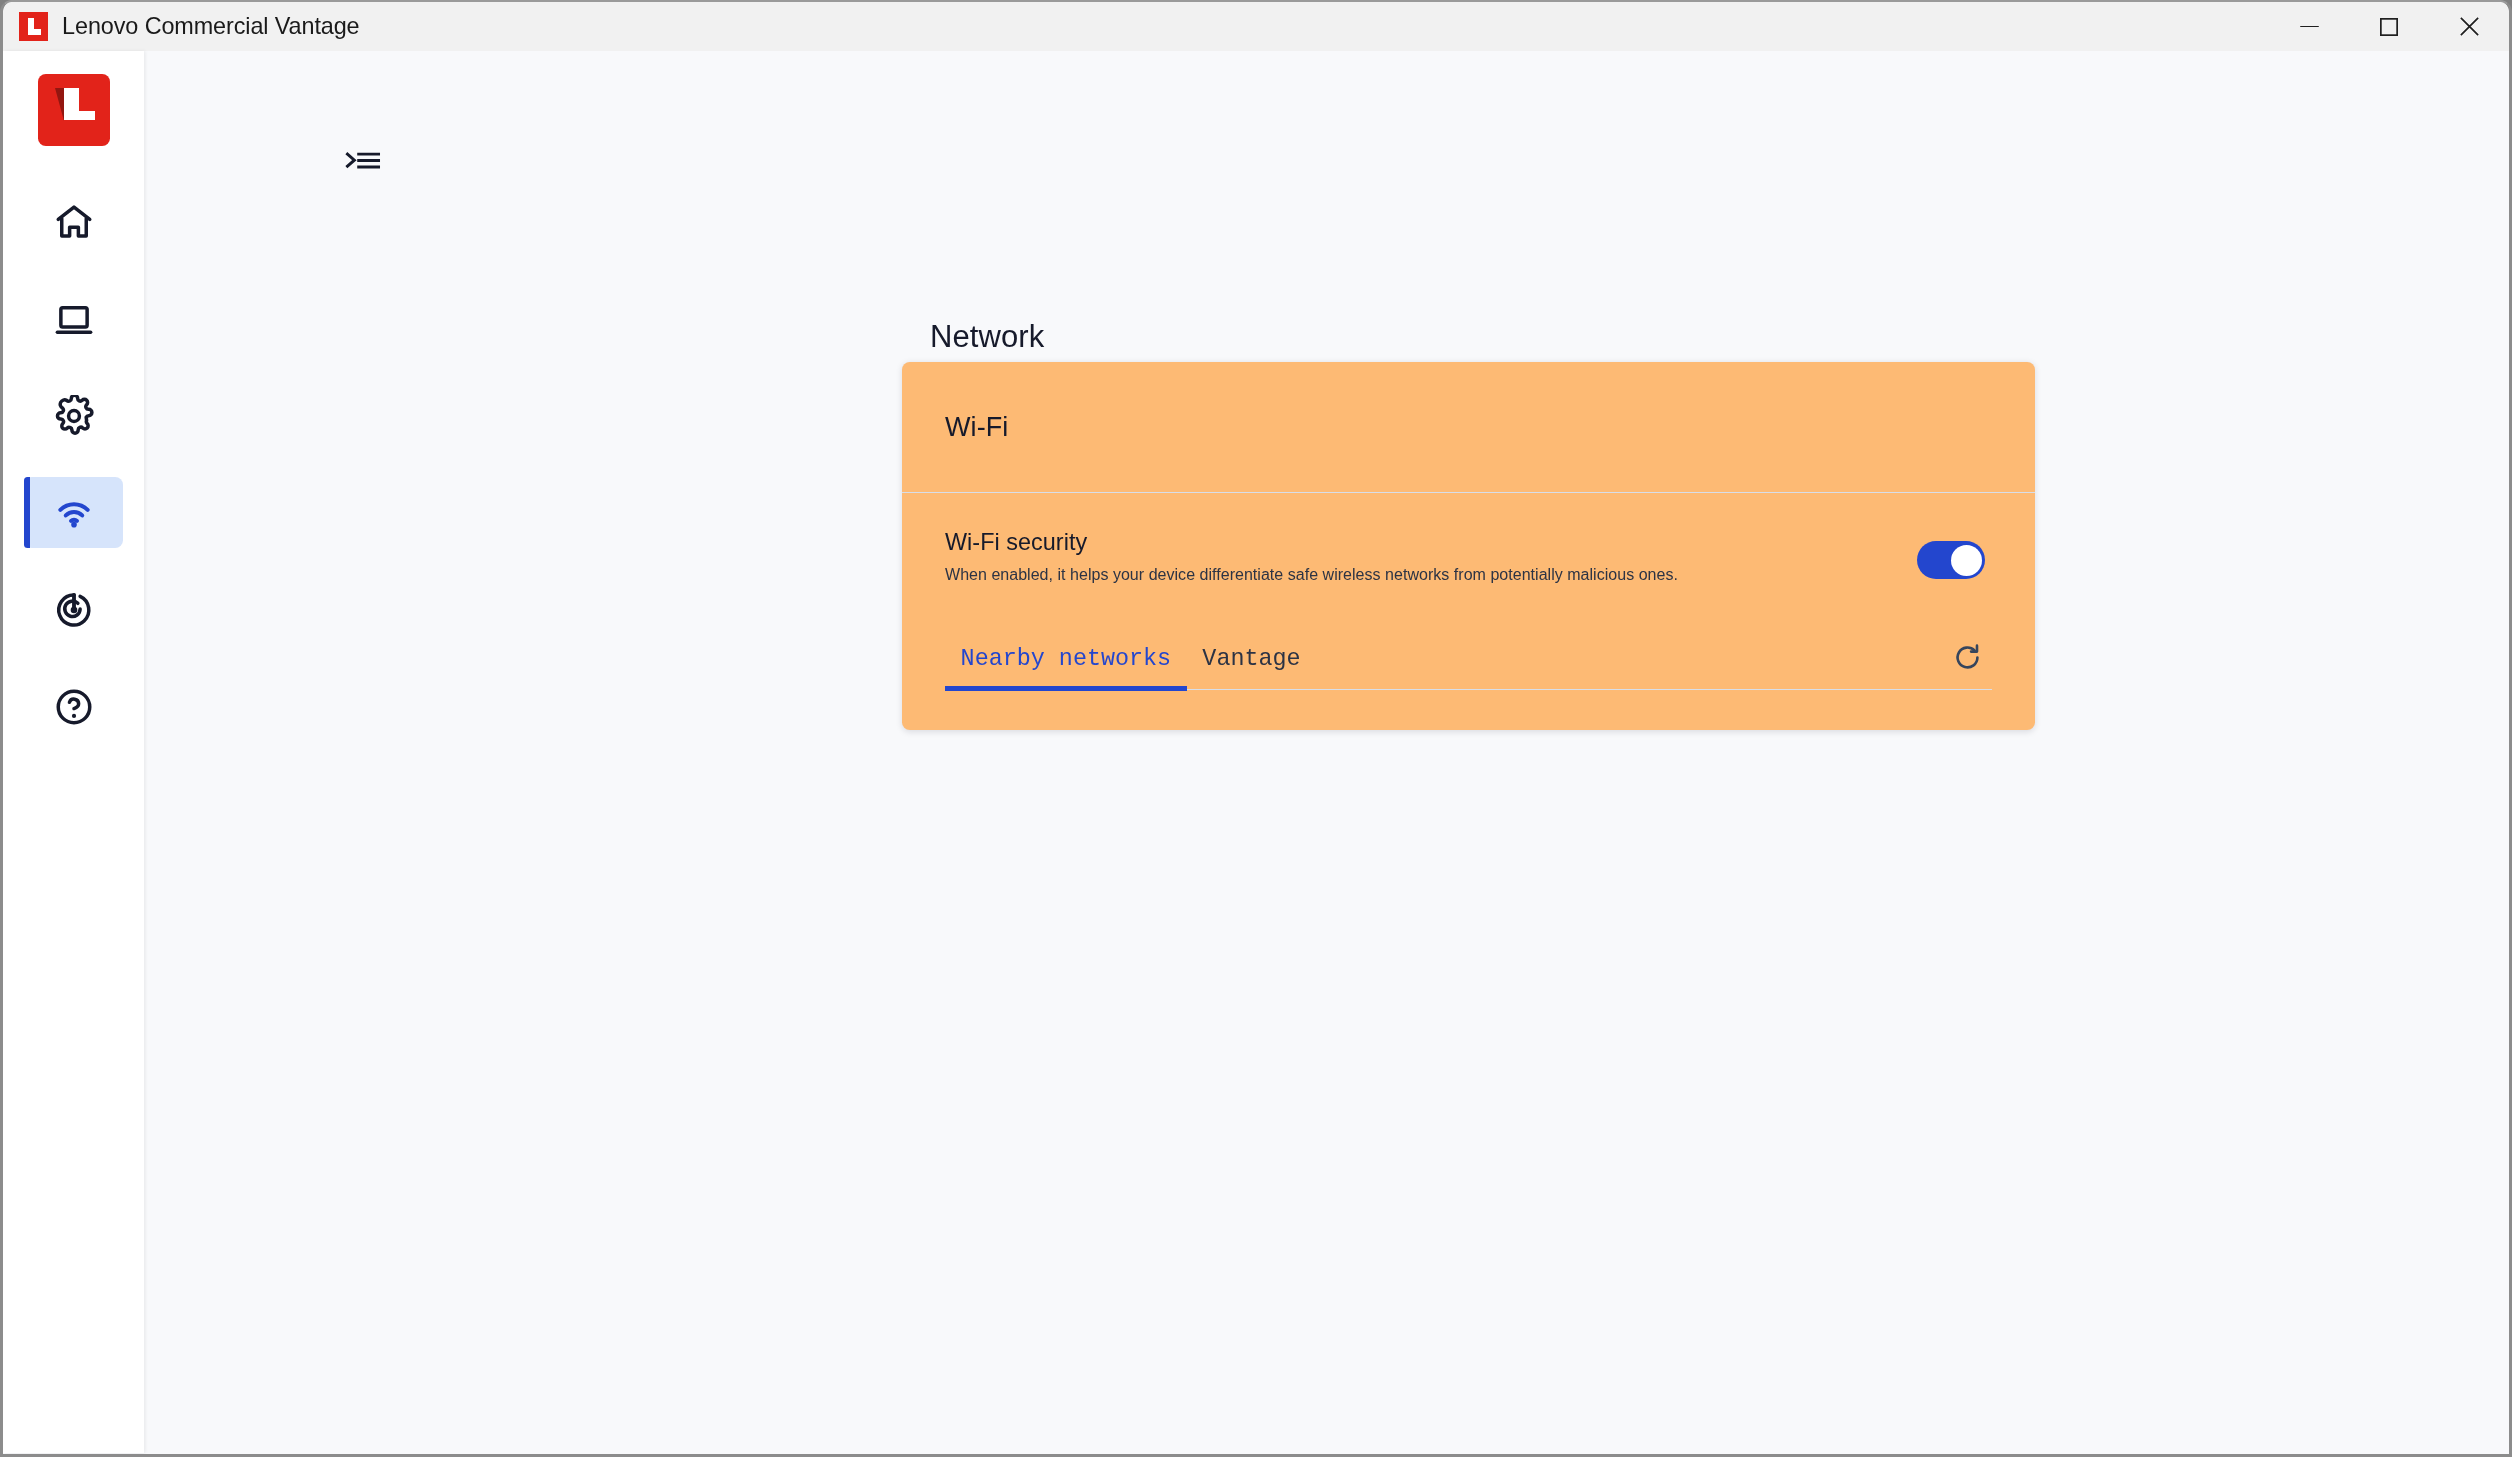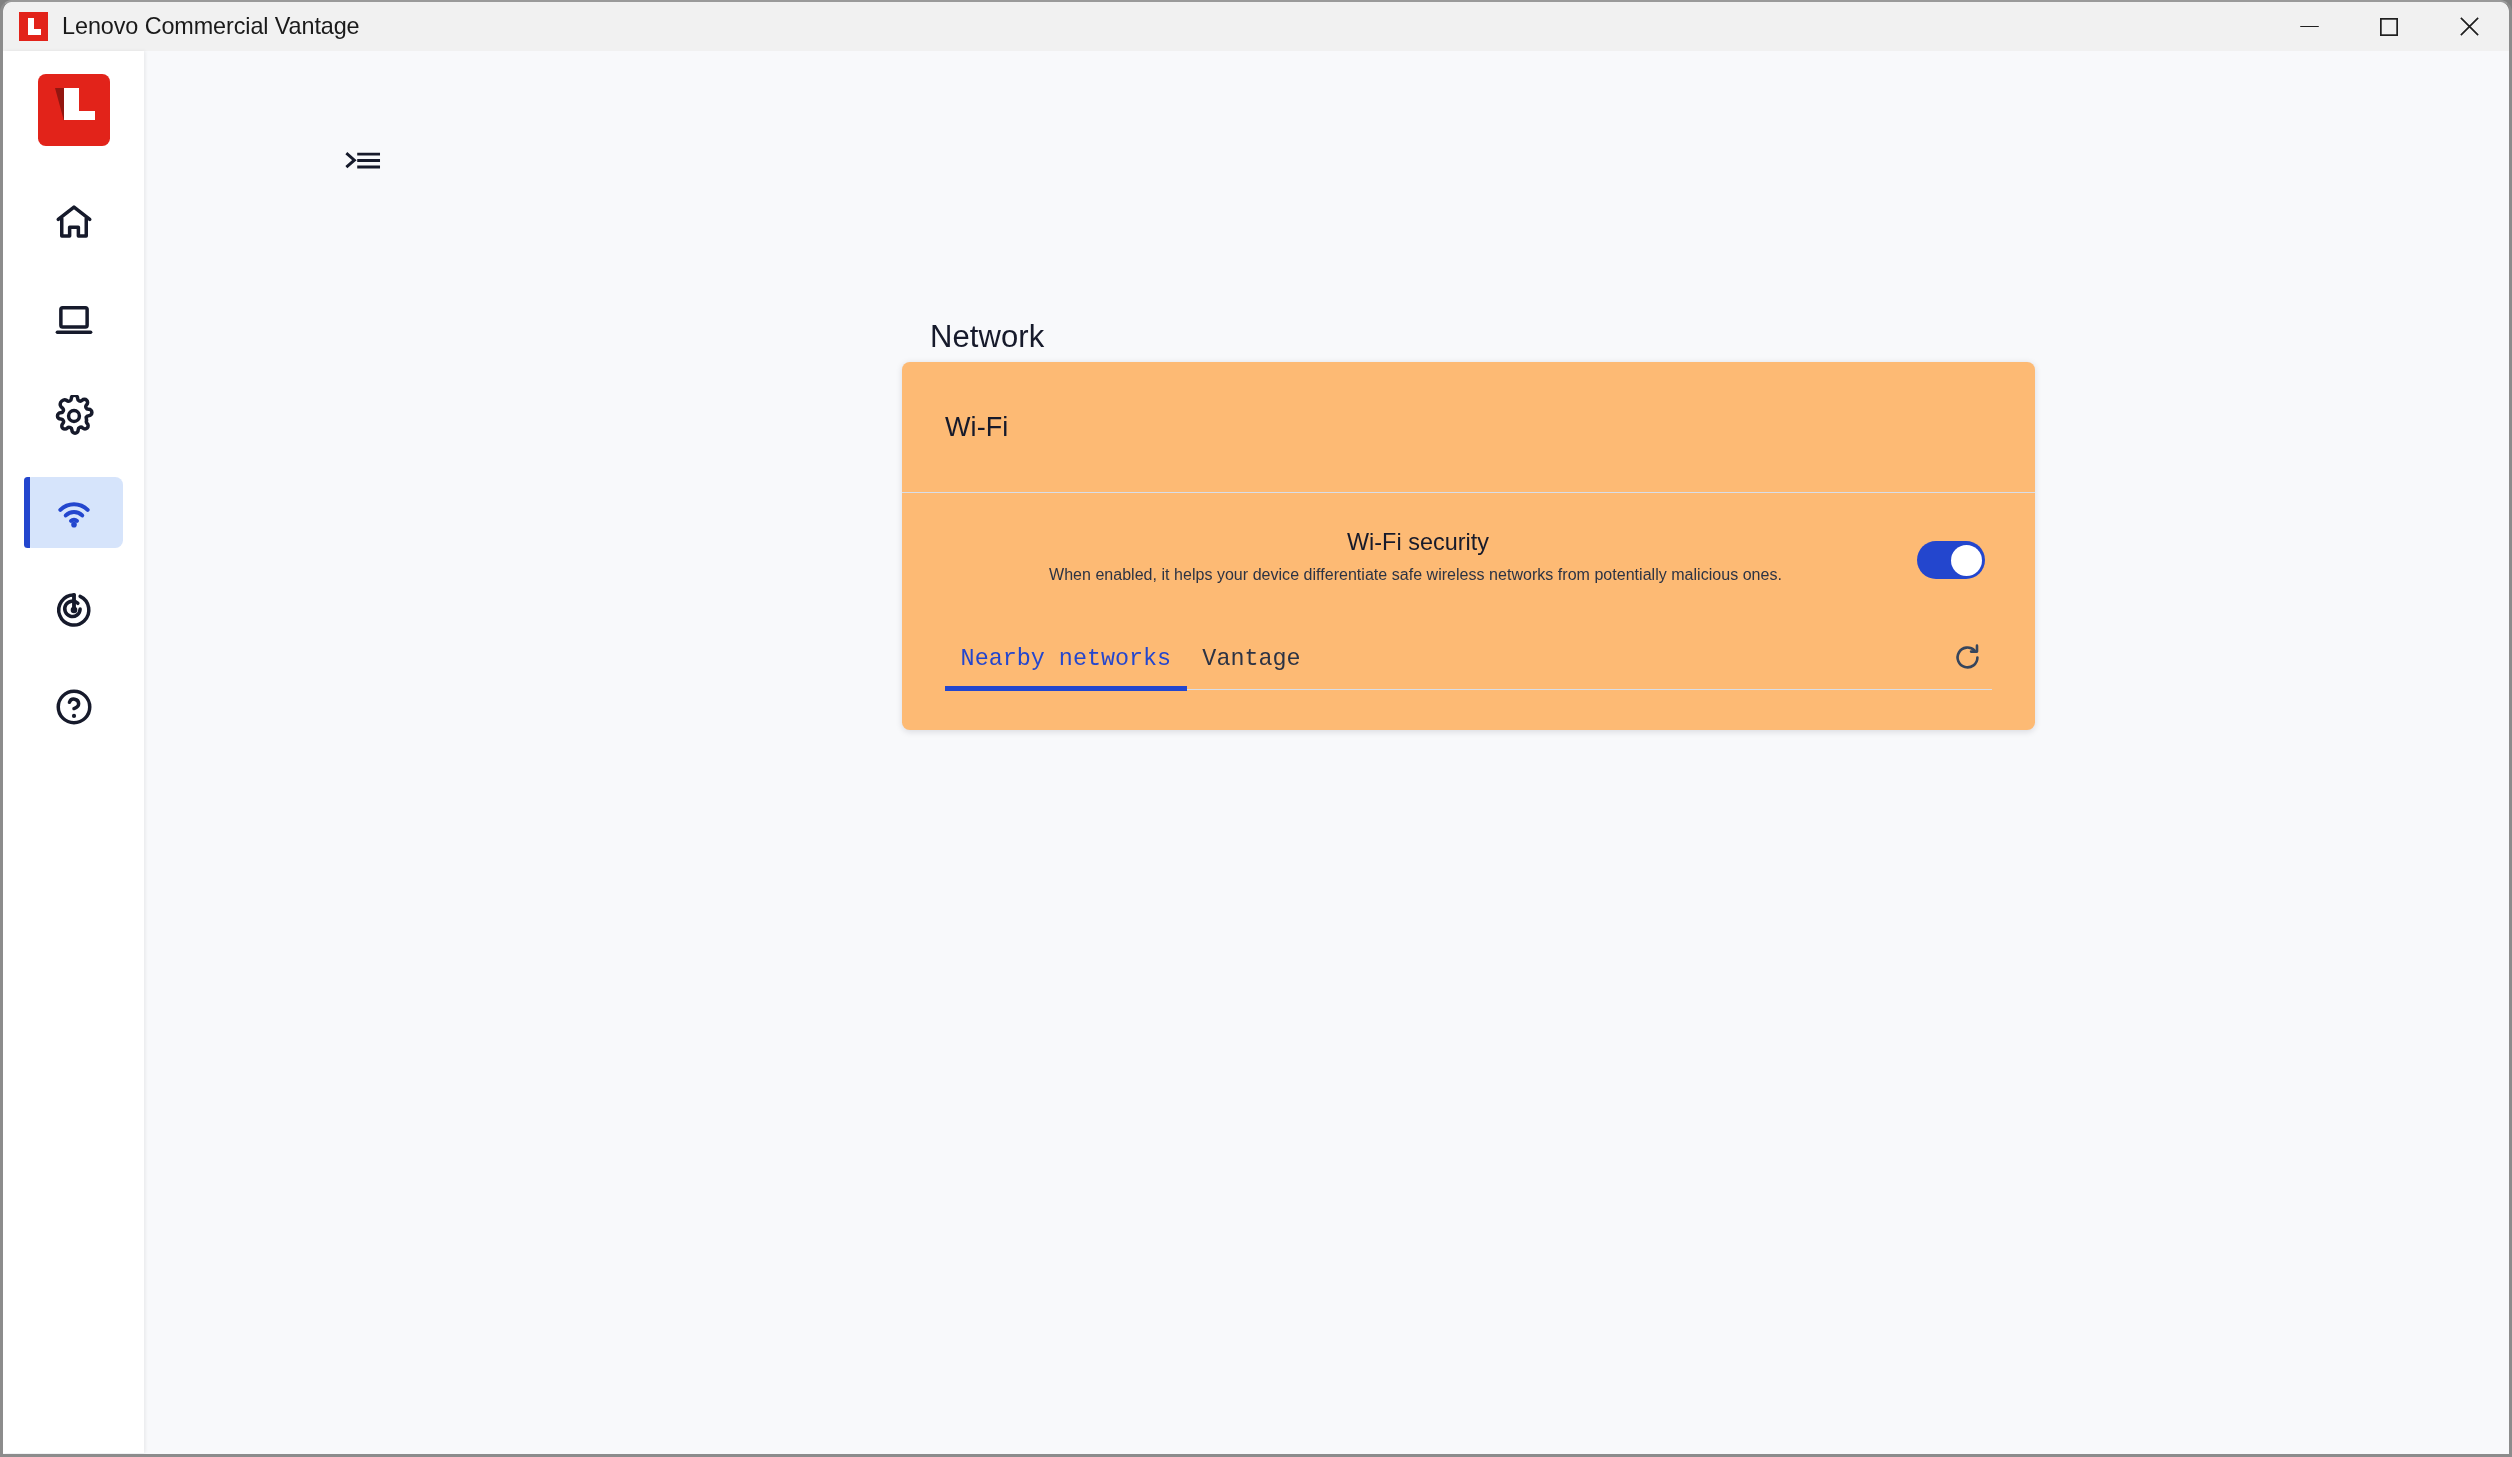--- a/index.html
+++ b/index.html
@@ -221,21 +221,21 @@
 
   .card-body {
     padding: 36px 43px 40px 43px;
   }
 
   .setting-row {
     display: flex;
     align-items: flex-start;
     gap: 26px;
   }
-  .setting-text { flex: 1; max-width: 946px; text-align: center; }
+  .setting-text { flex: 1; max-width: 946px; }
 
   .setting-title {
     font-size: 23.4px;
     color: #161A2B;
     margin-bottom: 7.8px;
     letter-spacing: 0.04px;
   }
   .setting-desc {
     font-size: 16px;
     line-height: 1.42;

